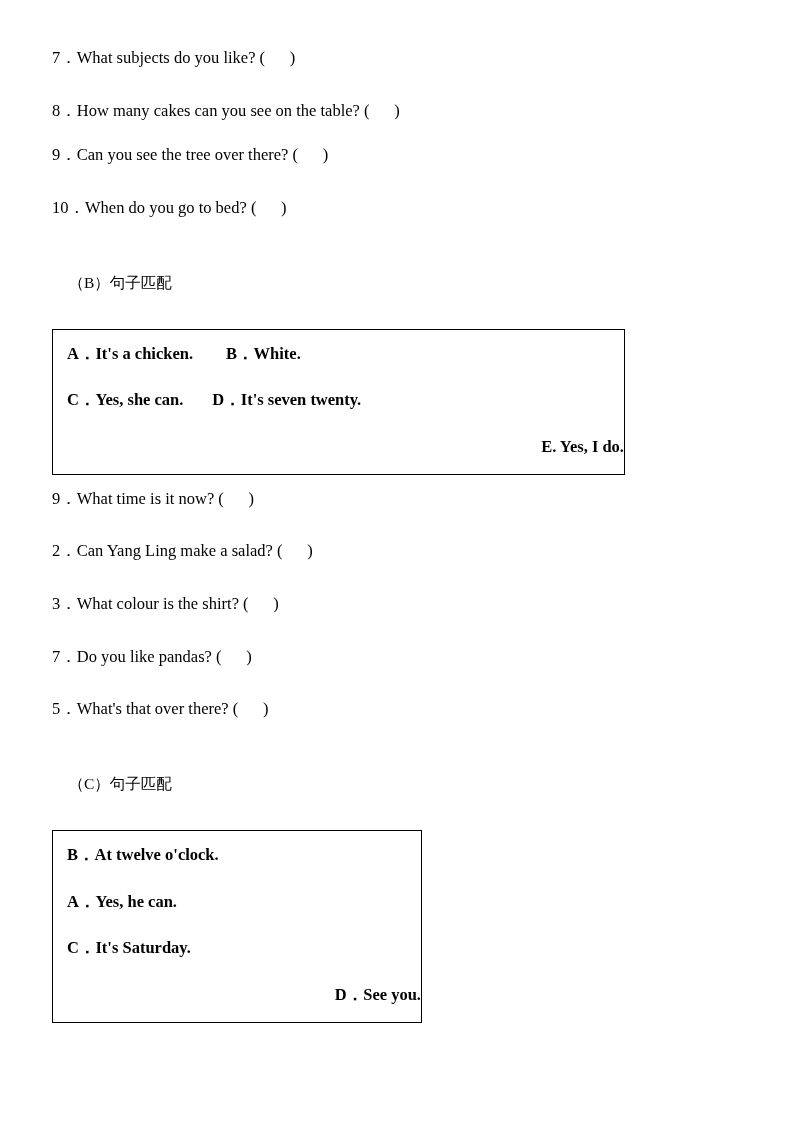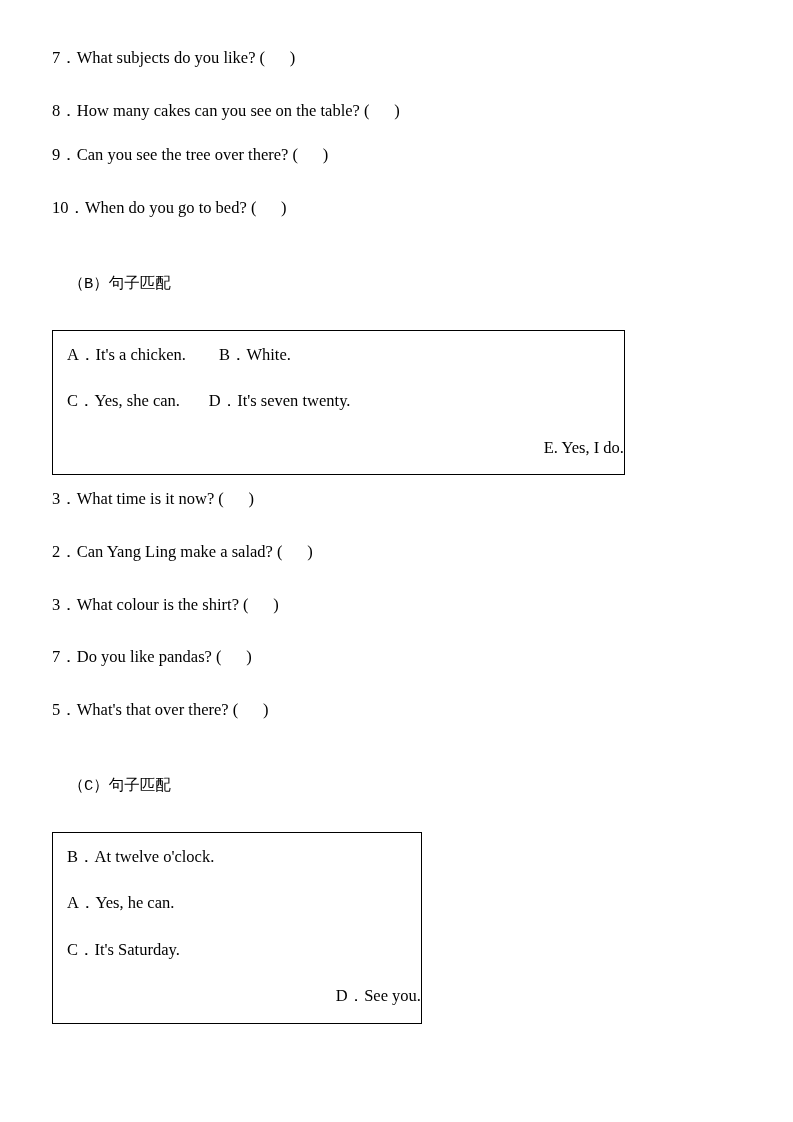--- a/index.html
+++ b/index.html
@@ -34,40 +34,41 @@
   .q-line.gap-large {
     margin-bottom: 24px;
   }
   .section-head {
     font-size: 16.5px;
     line-height: 1.3;
     margin: 0 0 14px 0;
     white-space: pre;
   }
   .section-head .cn {
-    font-family: Liberation Mono, monospace;
+    font-family: Liberation Serif, serif;
     font-size: 15.5px;
   }
   .choice-box {
     border: 1.4px solid #000000;
     box-sizing: border-box;
     padding: 14px 0 10px 14px;
     margin: 0 0 14px 0;
   }
   .choice-box.wide {
     width: 573px;
   }
   .choice-box.narrow {
     width: 370px;
   }
   .choice-row {
     font-size: 16.5px;
     line-height: 1.25;
     margin: 0 0 26px 0;
     white-space: pre;
+    font-weight: bold;
   }
   .choice-row:last-child {
     margin-bottom: 6px;
     text-align: right;
   }
 </style>
 </head>
 <body>
 
 <div class="page">
@@ -80,21 +81,21 @@
   <div class="section-head">
     <span class="cn">（B）句子匹配</span>
   </div>
 
   <div class="choice-box wide">
     <div class="choice-row">A．It's a chicken.        B．White.</div>
     <div class="choice-row">C．Yes, she can.       D．It's seven twenty.</div>
     <div class="choice-row">E. Yes, I do.</div>
   </div>
 
-  <div class="q-line tight">3．What time is it now? (      )</div>
+  <div class="q-line tight">9．What time is it now? (      )</div>
   <div class="q-line tight">2．Can Yang Ling make a salad? (      )</div>
   <div class="q-line tight">3．What colour is the shirt? (      )</div>
   <div class="q-line tight">7．Do you like pandas? (      )</div>
   <div class="q-line tight">5．What's that over there? (      )</div>
 
   <div class="section-head">
     <span class="cn">（C）句子匹配</span>
   </div>
 
   <div class="choice-box narrow">

